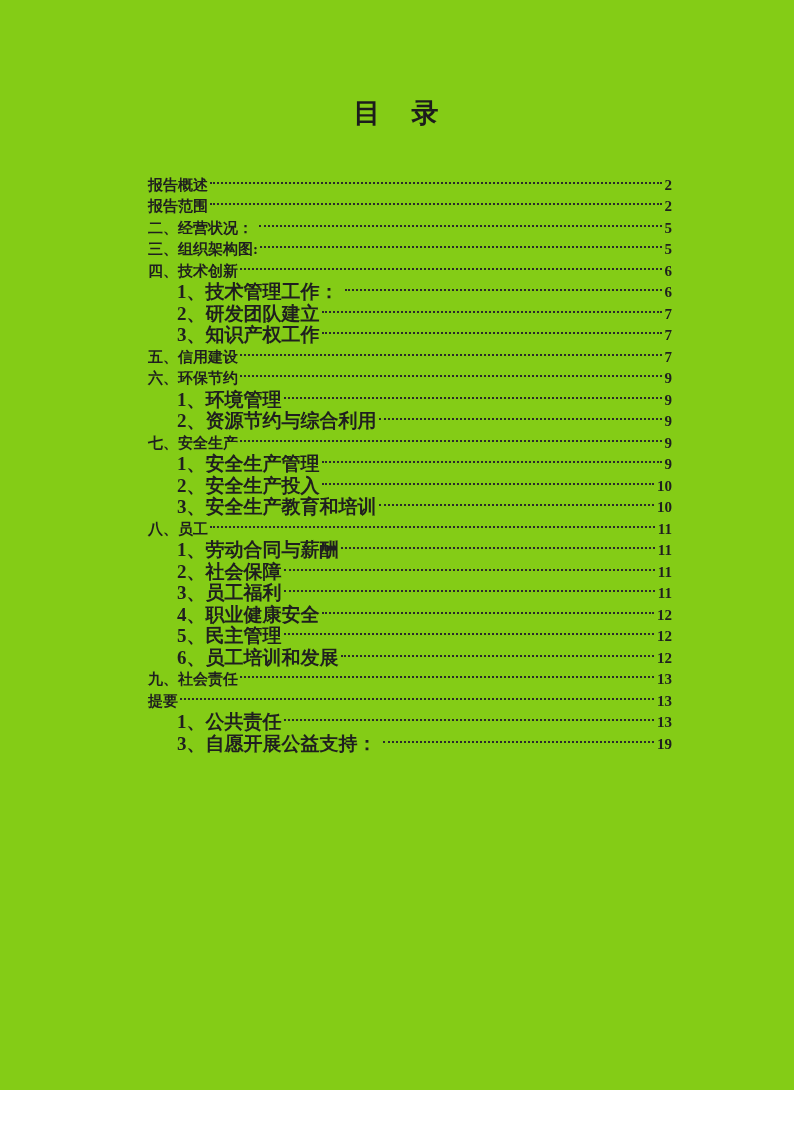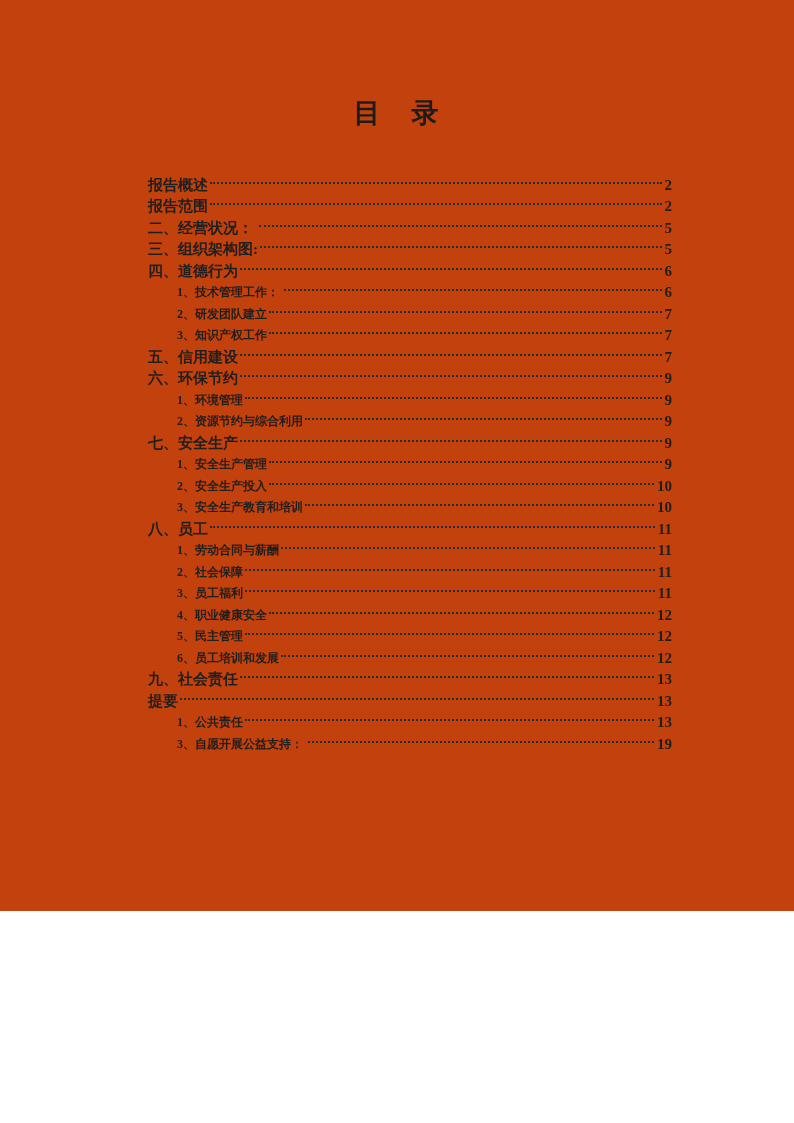--- a/index.html
+++ b/index.html
@@ -3,22 +3,22 @@
 <meta charset="utf-8">
 <style>
   html, body {
     margin: 0;
     padding: 0;
     background: #ffffff;
   }
   .page {
     position: relative;
     width: 794px;
-    height: 911px;
-    background: #c2410c;
+    height: 1090px;
+    background: #84cc16;
     overflow: hidden;
     font-family: "Liberation Serif", "DejaVu Serif", serif;
     color: #1f1f1f;
   }
   .toc-title {
     margin: 0;
     padding-top: 96px;
     text-align: center;
     font-size: 27px;
     line-height: 34px;
@@ -40,21 +40,21 @@
   }
   .toc-row .toc-label {
     flex: 0 0 auto;
     font-size: 15px;
     line-height: 20px;
   }
   .toc-row.level-1 {
     padding-left: 29px;
   }
   .toc-row.level-1 .toc-label {
-    font-size: 12px;
+    font-size: 19px;
   }
   .toc-leader {
     flex: 1 1 auto;
     height: 0;
     border-bottom: 2px dotted #2a2a2a;
     margin: 0 3px 4px 2px;
     min-width: 10px;
   }
   .toc-page {
     flex: 0 0 auto;
@@ -90,21 +90,21 @@
       <span class="toc-page">5</span>
     </div>
 
     <div class="toc-row level-0">
       <span class="toc-label">三、组织架构图:</span>
       <span class="toc-leader"></span>
       <span class="toc-page">5</span>
     </div>
 
     <div class="toc-row level-0">
-      <span class="toc-label">四、道德行为</span>
+      <span class="toc-label">四、技术创新</span>
       <span class="toc-leader"></span>
       <span class="toc-page">6</span>
     </div>
 
     <div class="toc-row level-1">
       <span class="toc-label">1、技术管理工作： </span>
       <span class="toc-leader"></span>
       <span class="toc-page">6</span>
     </div>
 

